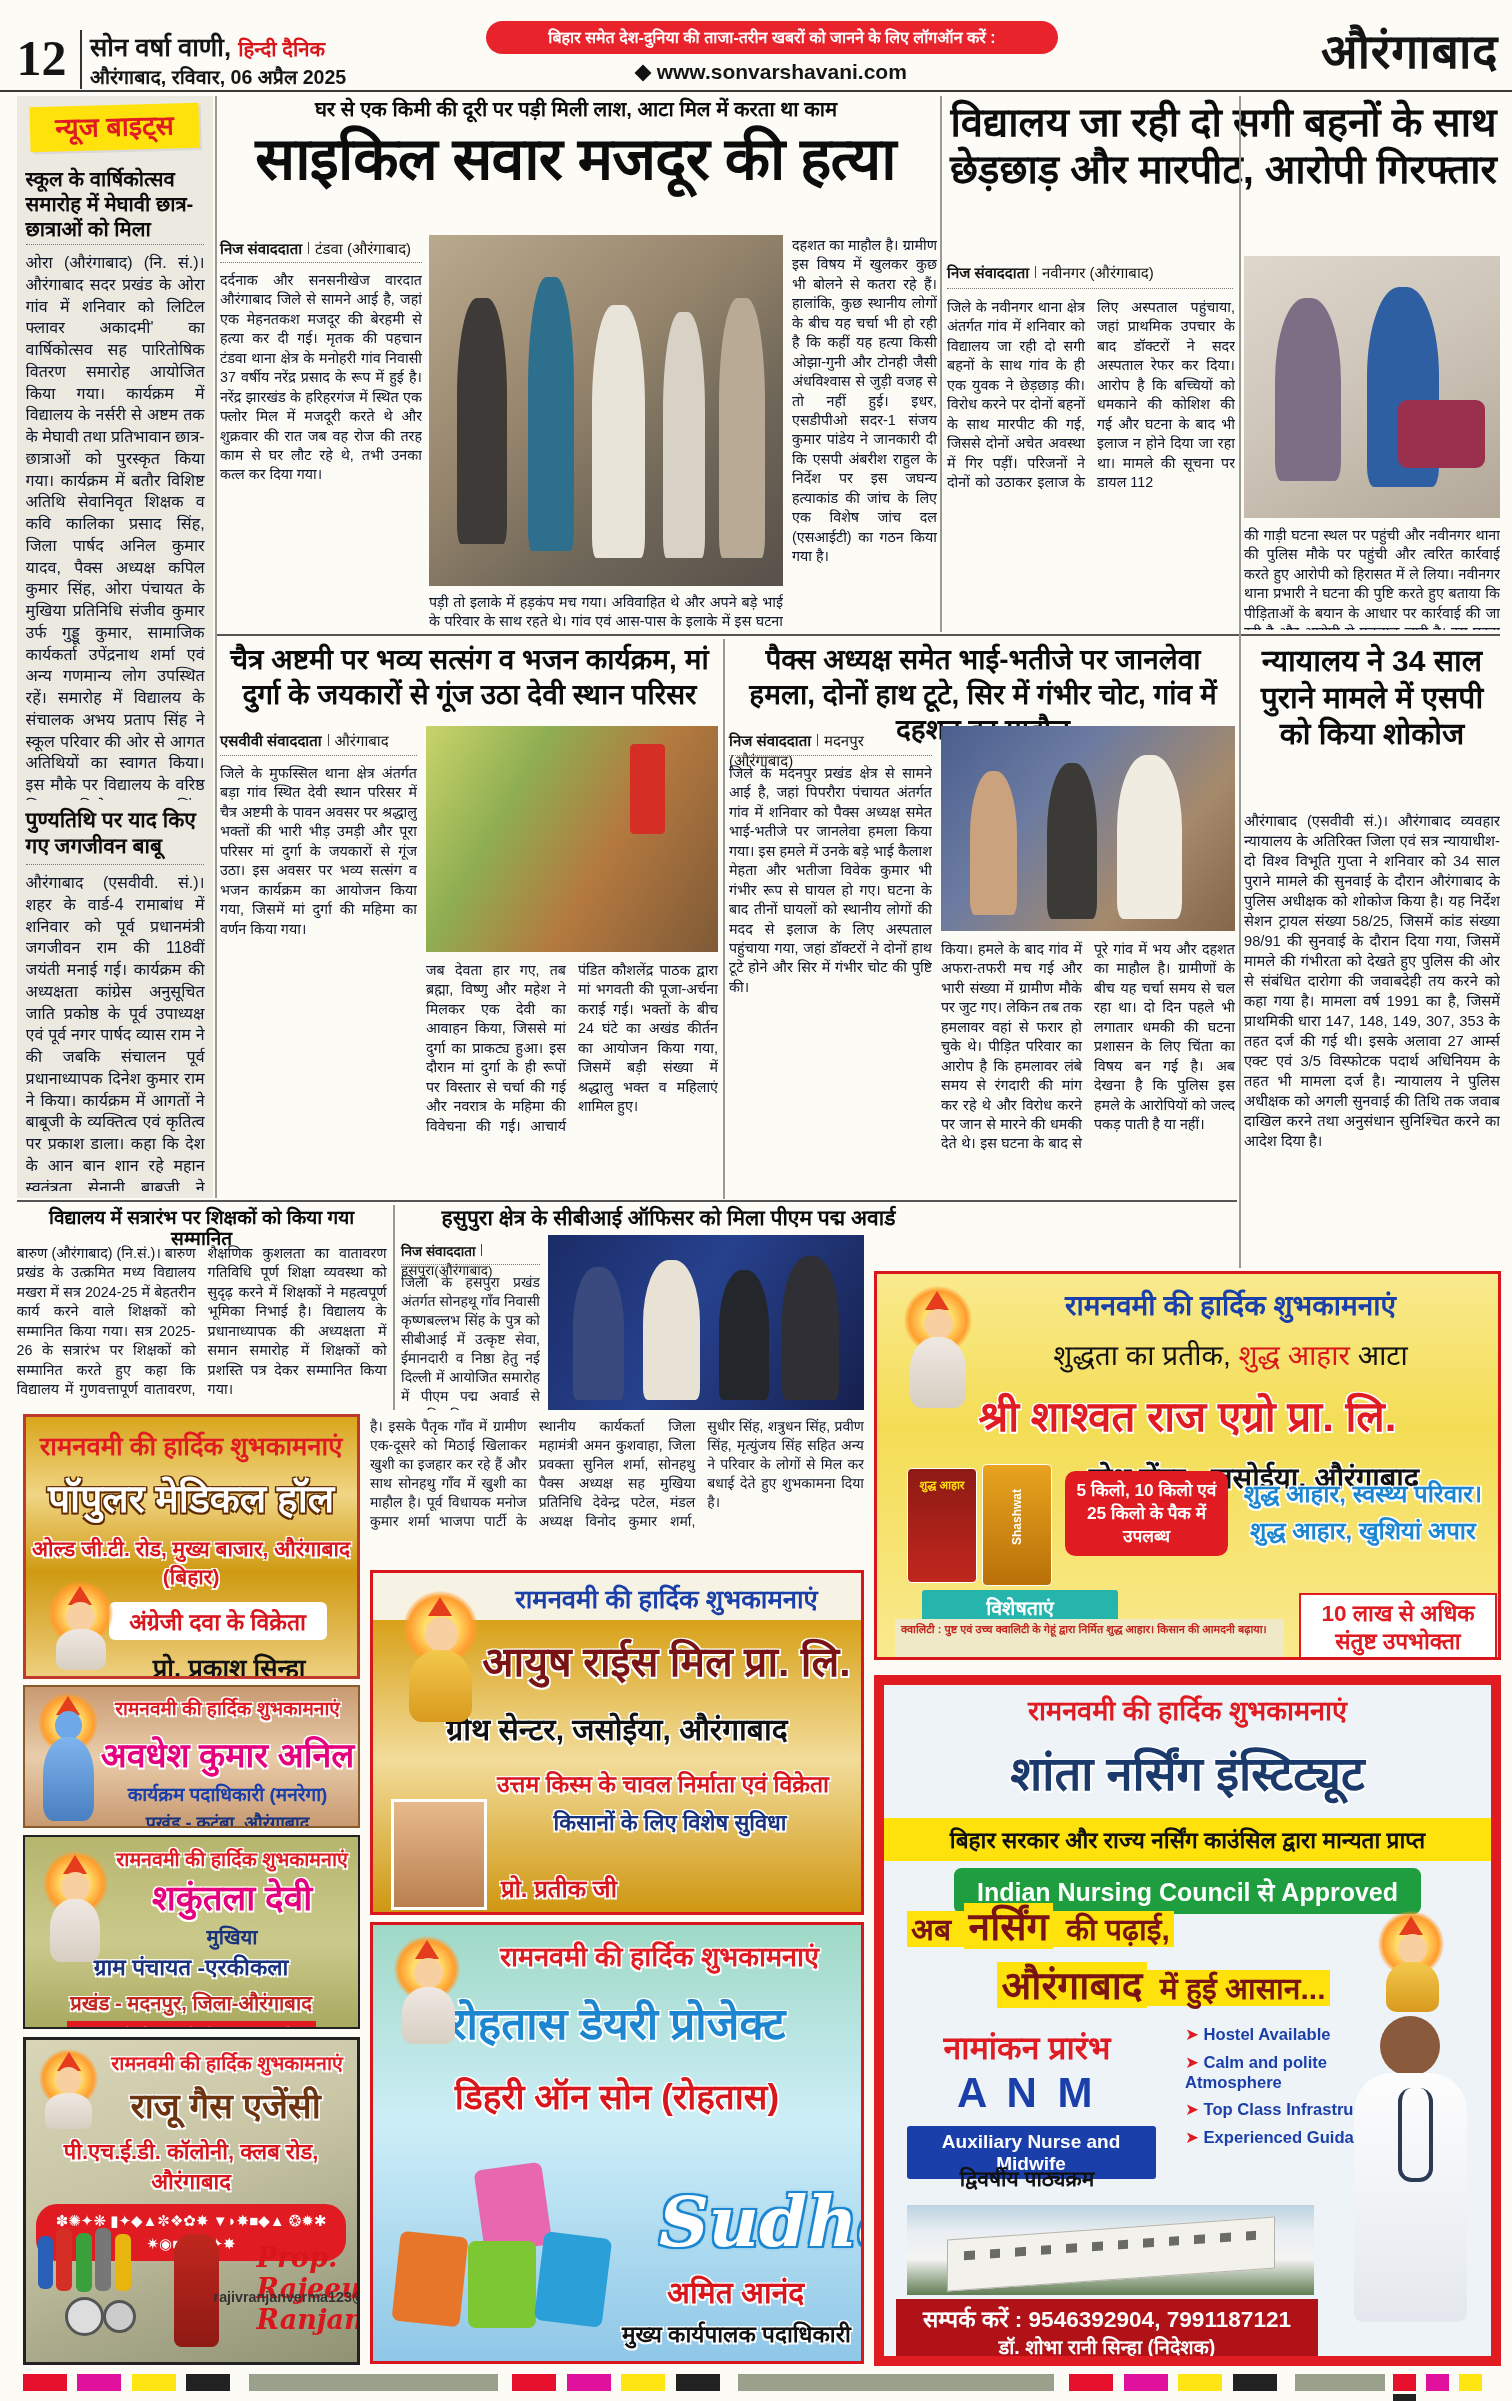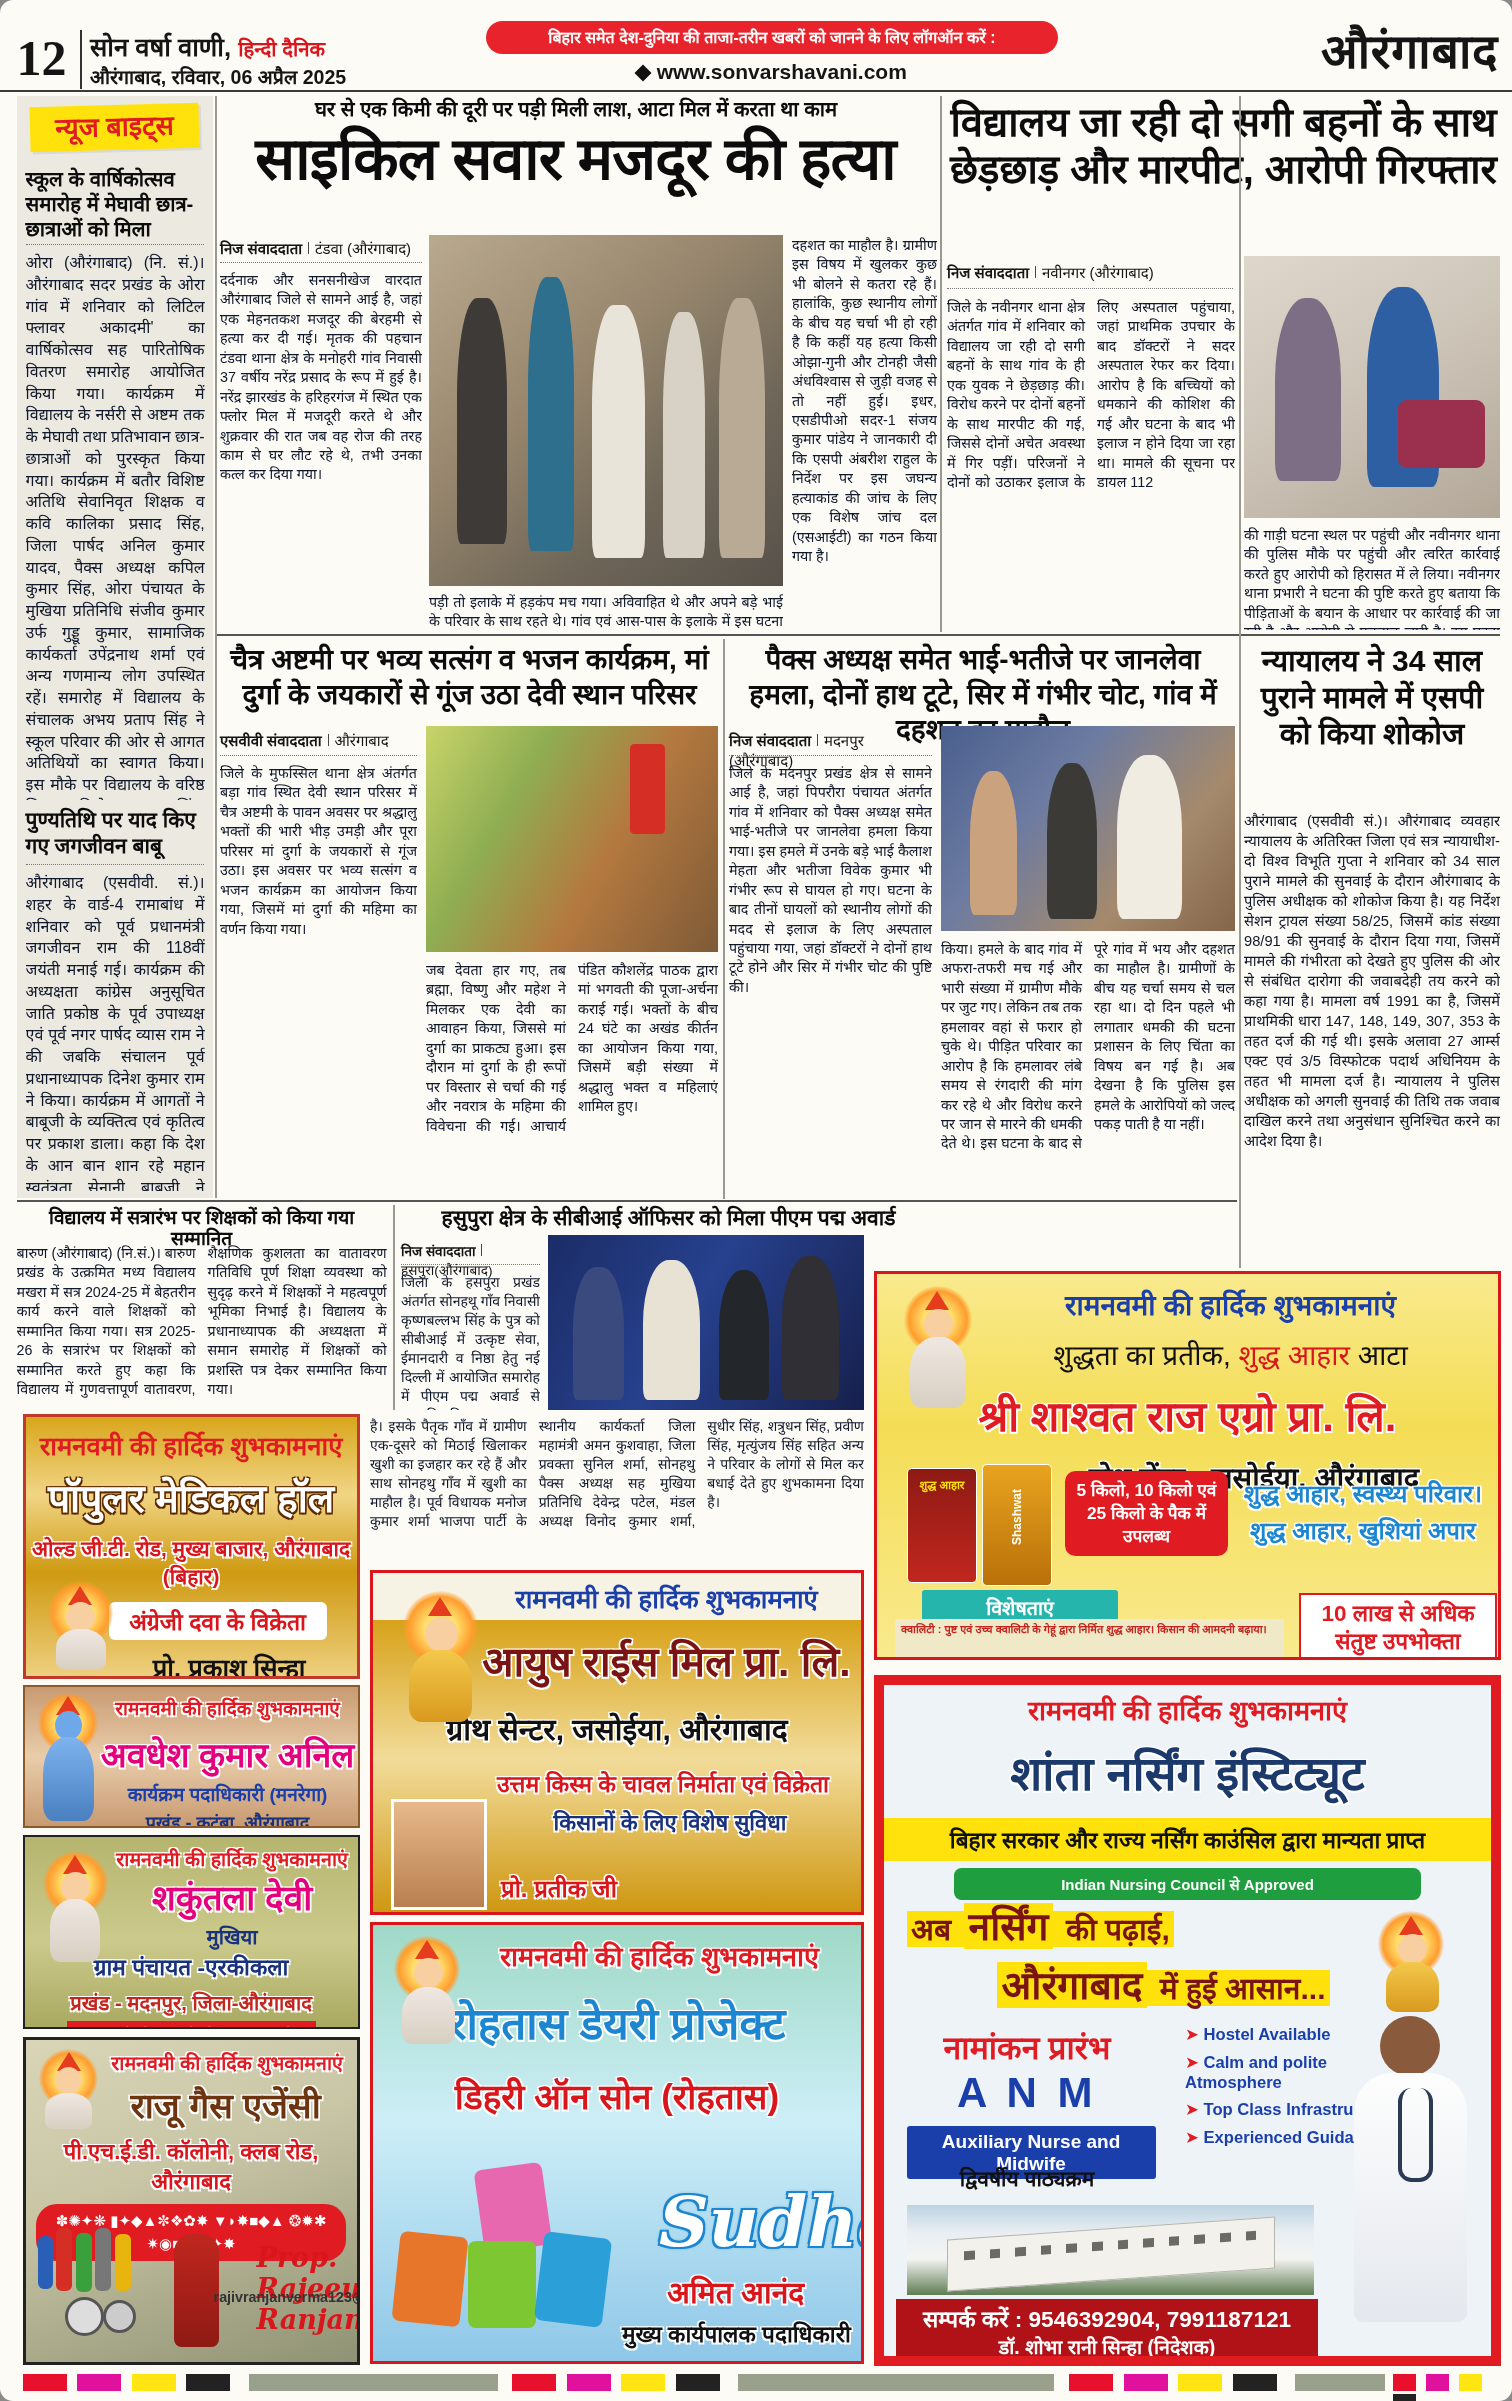--- a/index.html
+++ b/index.html
@@ -1,17 +1,17 @@
 <!DOCTYPE html>
 <html style="font-size:12px"><head>
 <meta charset="utf-8">
 <style>
   html,body{margin:0;padding:0;background:#8a8a8a;}
   #page{position:relative;width:1512px;height:2401px;background:#fcfbf6;
-        font-family:"Liberation Sans","DejaVu Sans",sans-serif;color:#151515;overflow:hidden;border-radius:13px;}
+        font-family:"Liberation Sans","DejaVu Sans",sans-serif;color:#151515;overflow:hidden;}
   .abs{position:absolute;}
   .ctr{text-align:center;}
   .hl{font-weight:bold;color:#0c0c0c;line-height:1.1;}
   .body-txt{font-size:14.3px;line-height:1.36;text-align:justify;color:#0f172a;}
   .cols2{column-count:2;column-gap:12px;}
   .cols3{column-count:3;column-gap:12px;}
   .byline{font-size:15px;}
   .byline b{font-weight:bold;}
   .byline .sep{display:inline-block;width:0.8px;height:12px;background:#444;margin:0 6px;}
   .dotrule{border-bottom:1.5px dotted #777;}
@@ -275,21 +275,21 @@
     <div class="ctr" style="position:absolute;left:422px;top:319px;width:188px;border:2.3px solid #e01b22;background:#fff;color:#e01b22;font-size:22.6px;font-weight:bold;padding:4.5px 3px;line-height:1.25;">
       <div>10 लाख से अधिक</div>
       <div>संतुष्ट उपभोक्ता</div>
     </div>
   </div>
 
   <div class="abs ad" style="left:874px;top:1675px;width:627px;height:691px;border:10.5px solid #e01b22;background:#eef3f8;">
     <div class="ctr" style="margin-top:6px;font-size:27px;font-weight:bold;color:#e01b22;">रामनवमी की हार्दिक शुभकामनाएं</div>
     <div class="ctr outline-w" style="margin-top:12px;font-size:47px;font-weight:bold;color:#1b3a6b;">शांता नर्सिंग इंस्टिट्यूट</div>
     <div class="ctr" style="margin-top:13.6px;background:#ffe20c;font-size:22.6px;font-weight:bold;color:#111;padding:6px 0;">बिहार सरकार और राज्य नर्सिंग काउंसिल द्वारा मान्यता प्राप्त</div>
-    <div class="ctr" style="margin:7.5px auto 0;width:467px;background:#1e9e3e;border-radius:7.5px;font-size:15px;font-weight:bold;color:#fff;padding:6px 0;">Indian Nursing Council से Approved</div>
+    <div class="ctr" style="margin:7.5px auto 0;width:467px;background:#1e9e3e;border-radius:7.5px;font-size:25px;font-weight:bold;color:#fff;padding:6px 0;">Indian Nursing Council से Approved</div>
     <div class="abs" style="left:22.6px;top:212px;font-size:30px;font-weight:bold;color:#7a1414;">
       <span style="background:#ffe20c;padding:1.5px 4.5px;">अब </span><span style="background:#ffe20c;padding:1.5px 4.5px;font-size:39px;">नर्सिंग</span><span style="background:#ffe20c;padding:1.5px 4.5px;"> की पढ़ाई,</span>
     </div>
     <div class="abs" style="left:113px;top:271px;font-size:30px;font-weight:bold;color:#7a1414;">
       <span style="background:#ffe20c;padding:1.5px 4.5px;font-size:39px;">औरंगाबाद</span><span style="background:#ffe20c;padding:1.5px 4.5px;"> में हुई आसान...</span>
     </div>
     <div class="ram" style="left:482px;top:226px;width:90px;height:105px;">
       <div class="halo" style="left:12px;top:0;width:66px;height:66px;"></div>
       <div class="crown" style="left:33px;top:4.5px;"></div>
       <div class="face" style="left:32px;top:22.6px;width:29px;height:30px;"></div>

